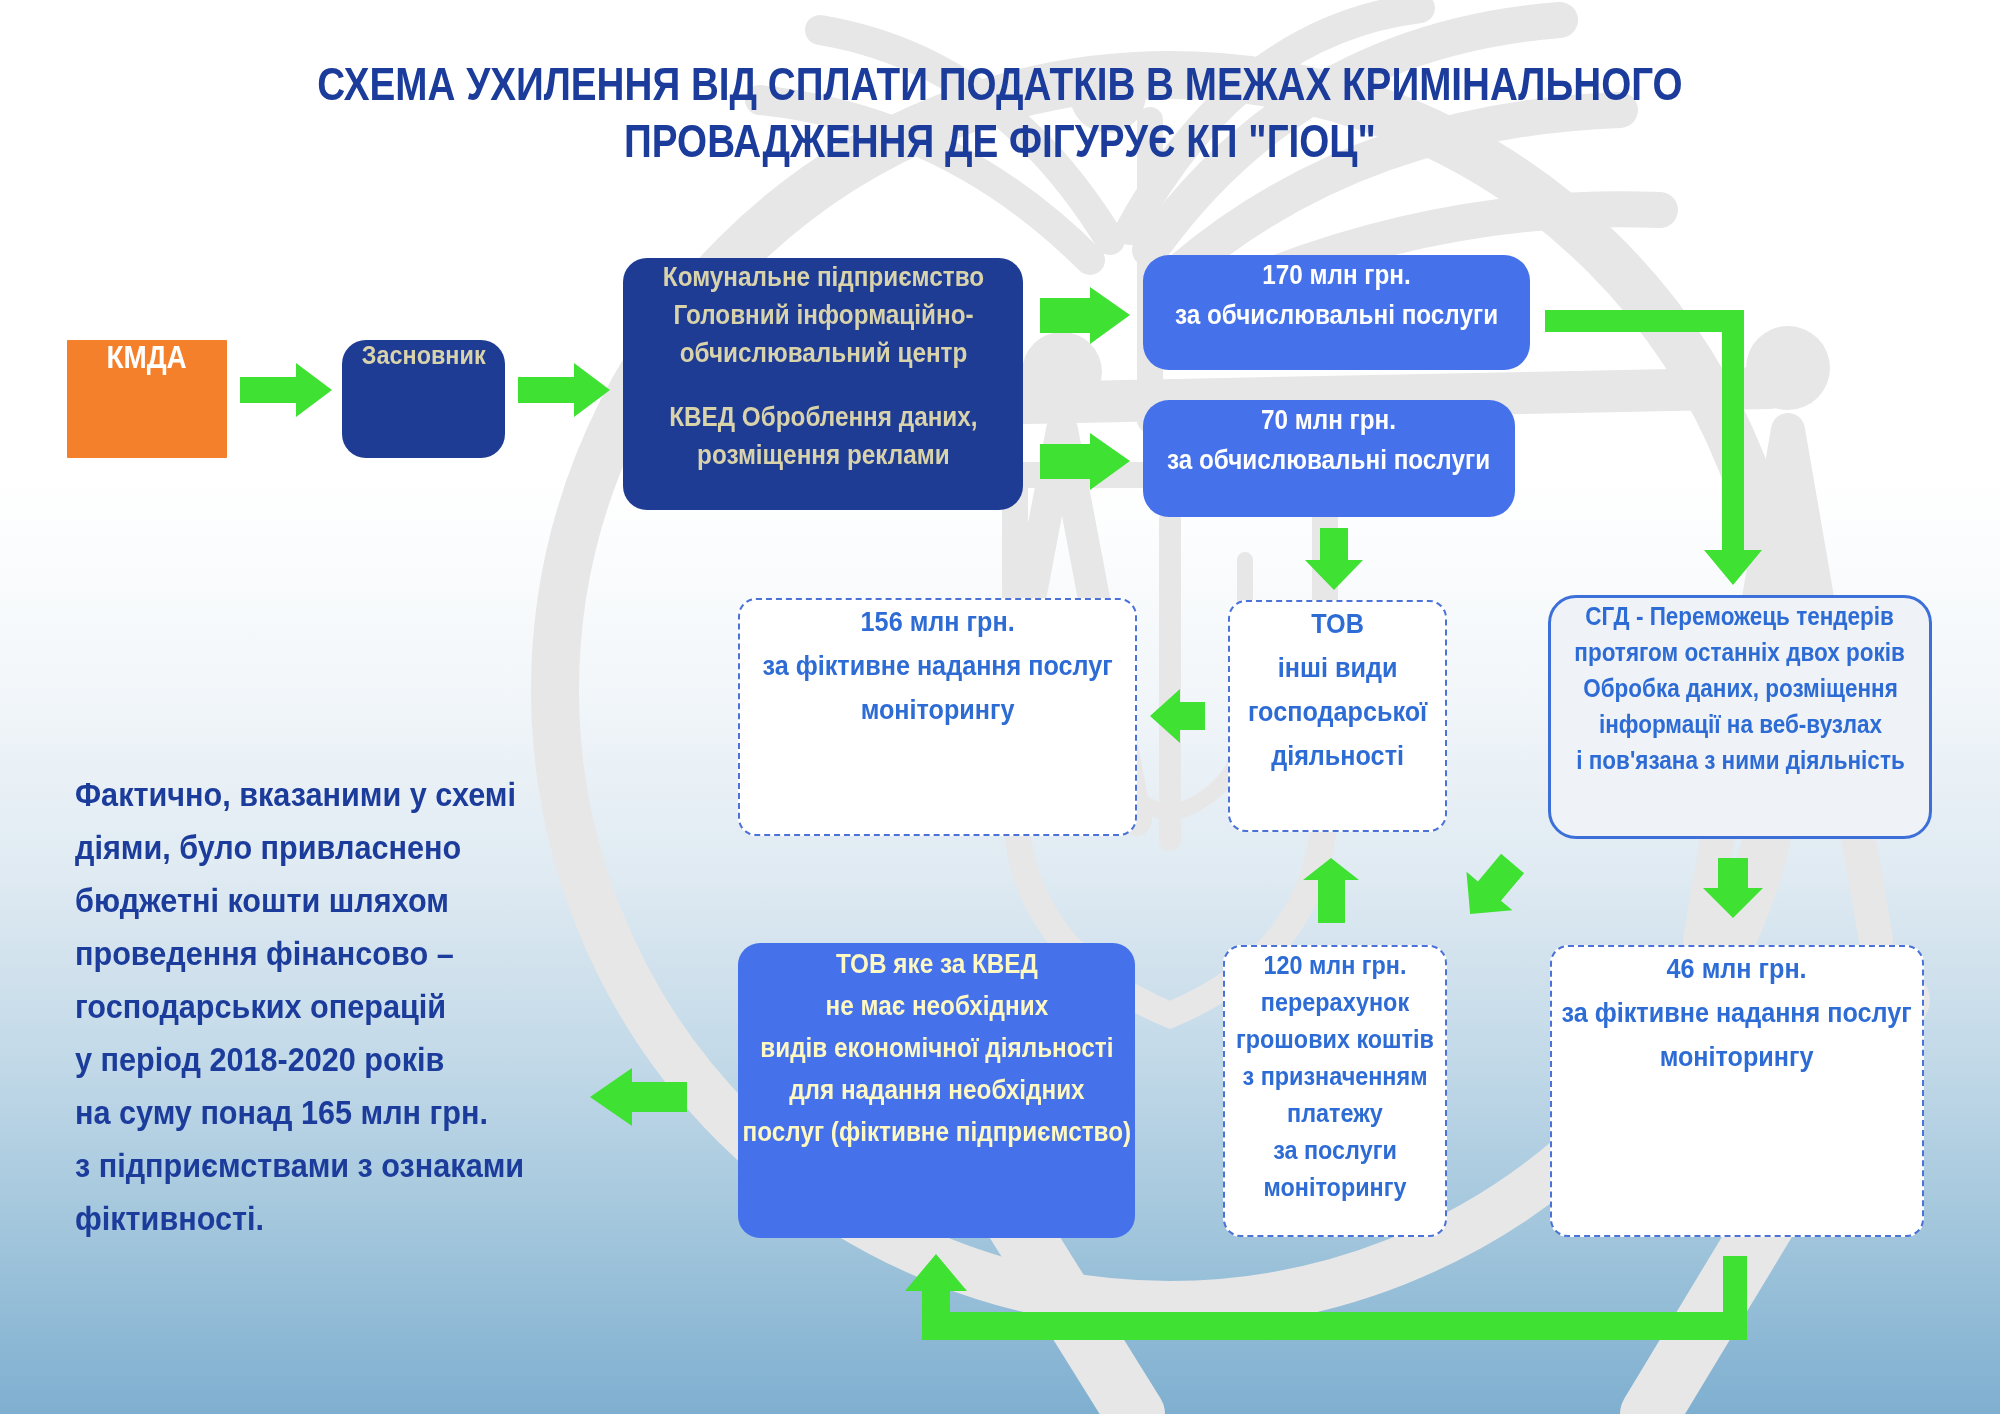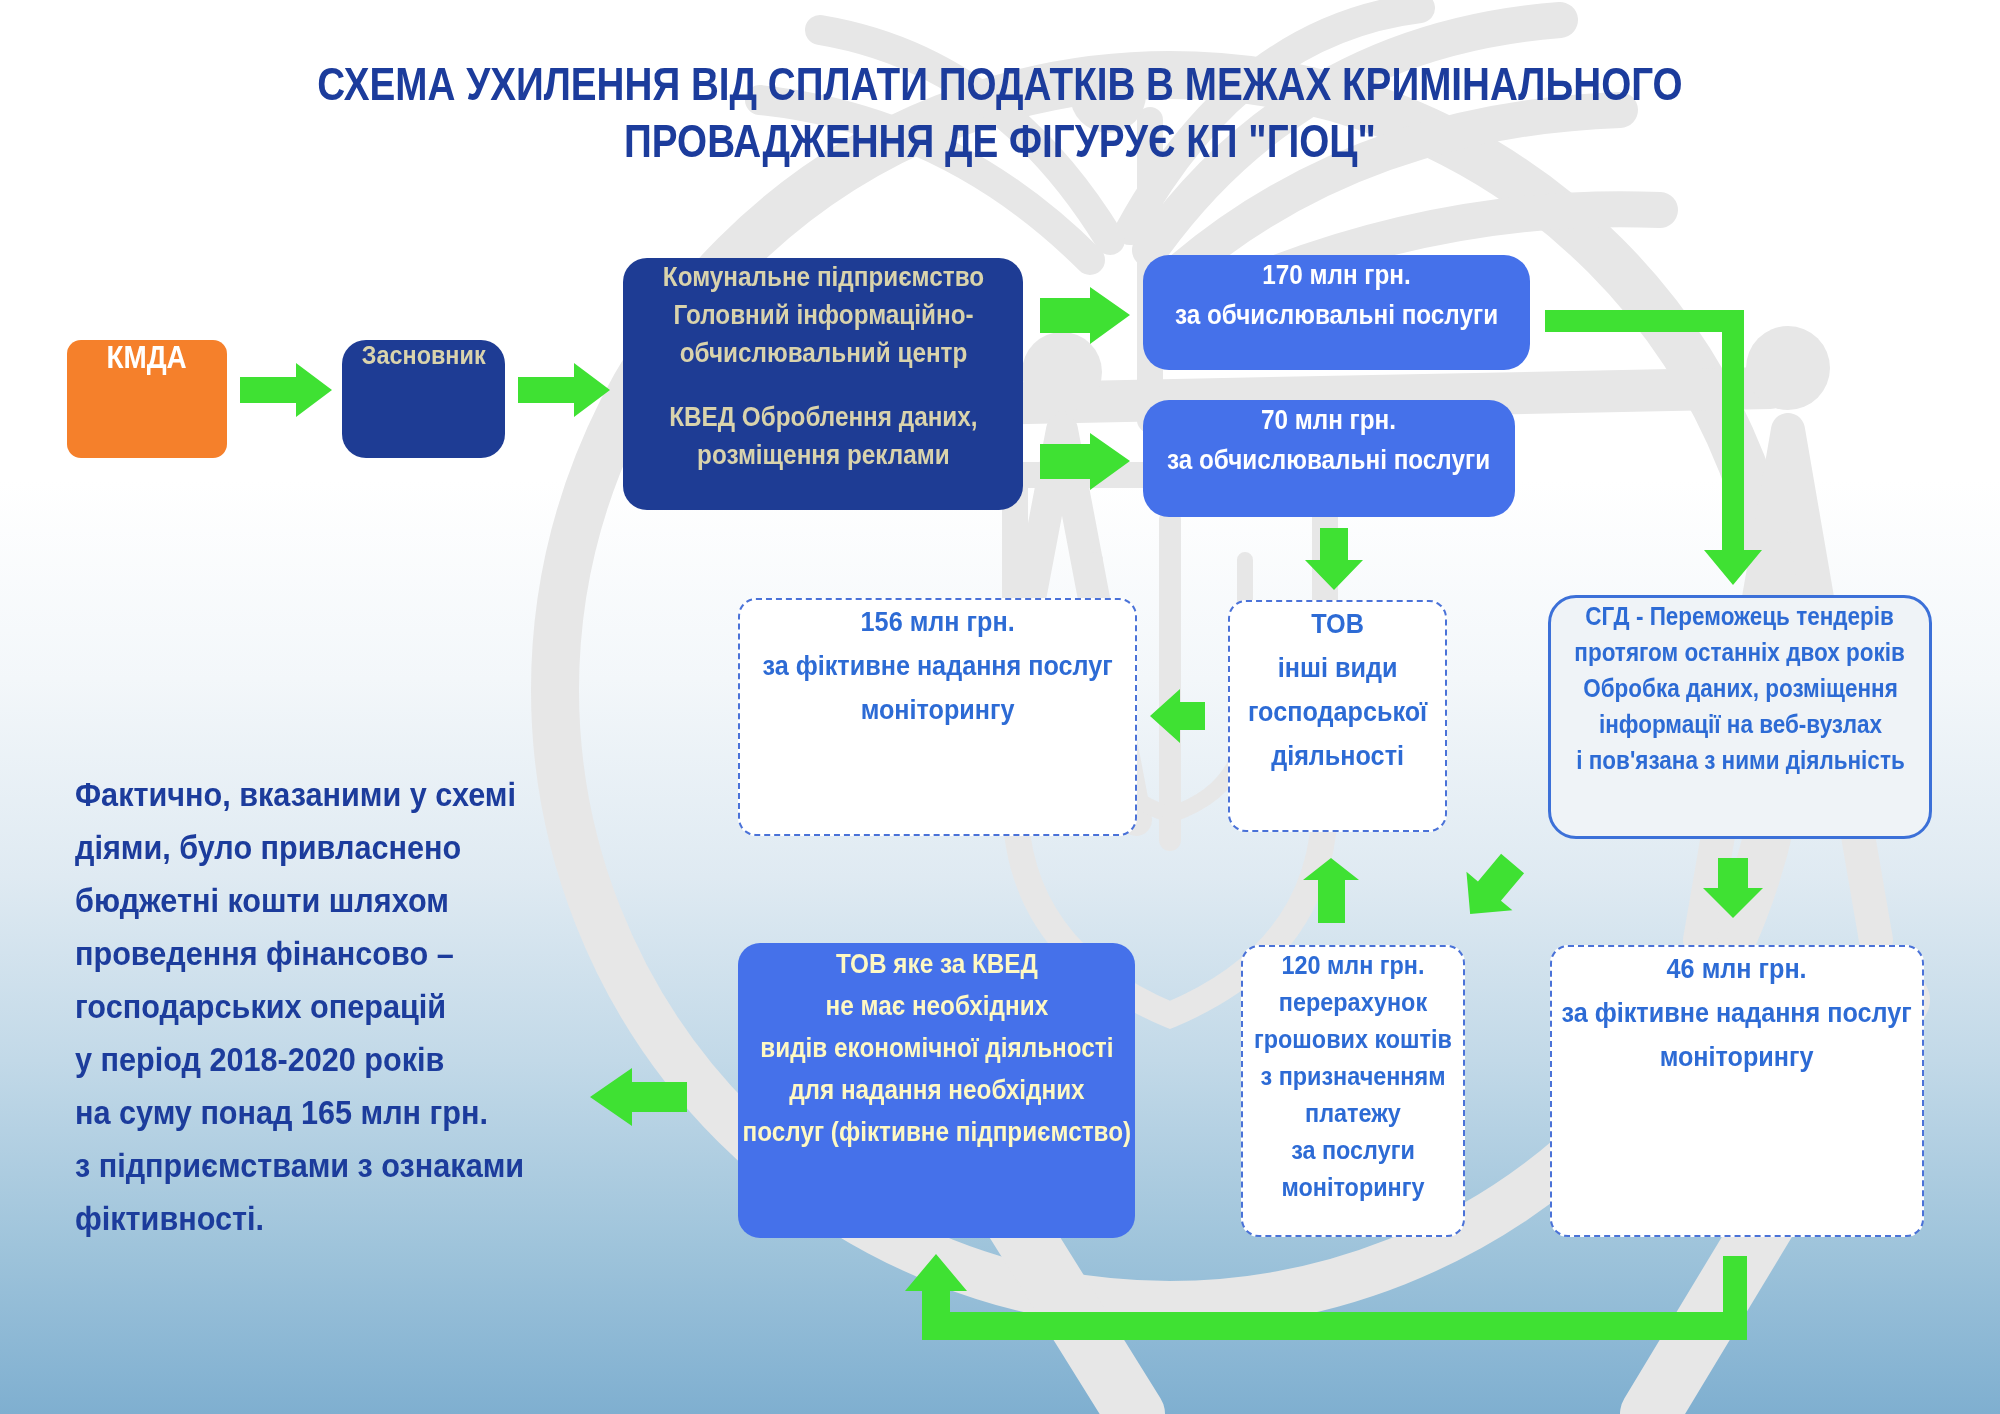--- a/index.html
+++ b/index.html
@@ -26,21 +26,21 @@
   .note>div{white-space:nowrap;}
 
   .box{
     position:absolute;display:flex;flex-direction:column;gap:0;
     align-items:center;text-align:center;font-weight:bold;
   }
   .lines{transform:scaleX(.9);}
   .lines>div{white-space:nowrap;}
 
   .b-kmda{left:67px;top:340px;width:160px;height:118px;background:var(--orange-box,#F5802B);
-          border-radius:14px;color:#fff;font-size:31px;}
+          border-radius:1px;color:#fff;font-size:31px;}
   .b-zasnovnyk{left:342px;top:340px;width:163px;height:118px;background:var(--navy-box,#1E3C94);
           border-radius:24px;color:var(--navy-box-text,#D9D3AC);font-size:26px;}
   .b-kp{left:623px;top:258px;width:400px;height:252px;background:var(--navy-box,#1E3C94);
           border-radius:24px;color:var(--navy-box-text,#D9D3AC);font-size:27px;gap:26px;}
   .b-kp .lines>div{line-height:38px;}
   .b-pay{background:var(--bright-blue-box,#4571EA);border-radius:26px;color:#fff;font-size:27px;}
   .b-pay .lines>div{line-height:40px;}
   .b-pay170{left:1143px;top:255px;width:387px;height:115px;}
   .b-pay70{left:1143px;top:400px;width:372px;height:117px;}
   .dashed{background:#fff;border:2px dashed var(--dashed-border-blue,#4A72D8);
@@ -49,21 +49,21 @@
   .b-fict156 .lines>div{line-height:44px;}
   .b-tov-other{left:1228px;top:600px;width:215px;height:228px;font-size:28px;}
   .b-tov-other .lines>div{line-height:44px;}
   .b-sgd{left:1548px;top:595px;width:378px;height:238px;background:var(--sgd-bg,#EFF3F7);
           border:3px solid var(--solid-border-blue,#3C70D8);border-radius:28px;
           color:var(--link-text-blue,#2D6BD5);font-size:25px;}
   .b-sgd .lines>div{line-height:36px;}
   .b-tov-fake{left:738px;top:943px;width:397px;height:295px;background:var(--bright-blue-box,#4571EA);
           border-radius:22px;color:#fef9c3;font-size:27px;}
   .b-tov-fake .lines>div{line-height:42px;}
-  .b-transfer120{left:1223px;top:945px;width:220px;height:288px;font-size:26px;margin-left:18px;}
+  .b-transfer120{left:1223px;top:945px;width:220px;height:288px;font-size:26px;}
   .b-transfer120 .lines>div{line-height:37px;}
   .b-fict46{left:1550px;top:945px;width:370px;height:288px;font-size:28px;}
   .b-fict46 .lines>div{line-height:44px;}
 </style>
 </head>
 <body>
 
 <div class="stage">
 
   <svg class="watermark" width="2000" height="1414" viewBox="0 0 2000 1414">

